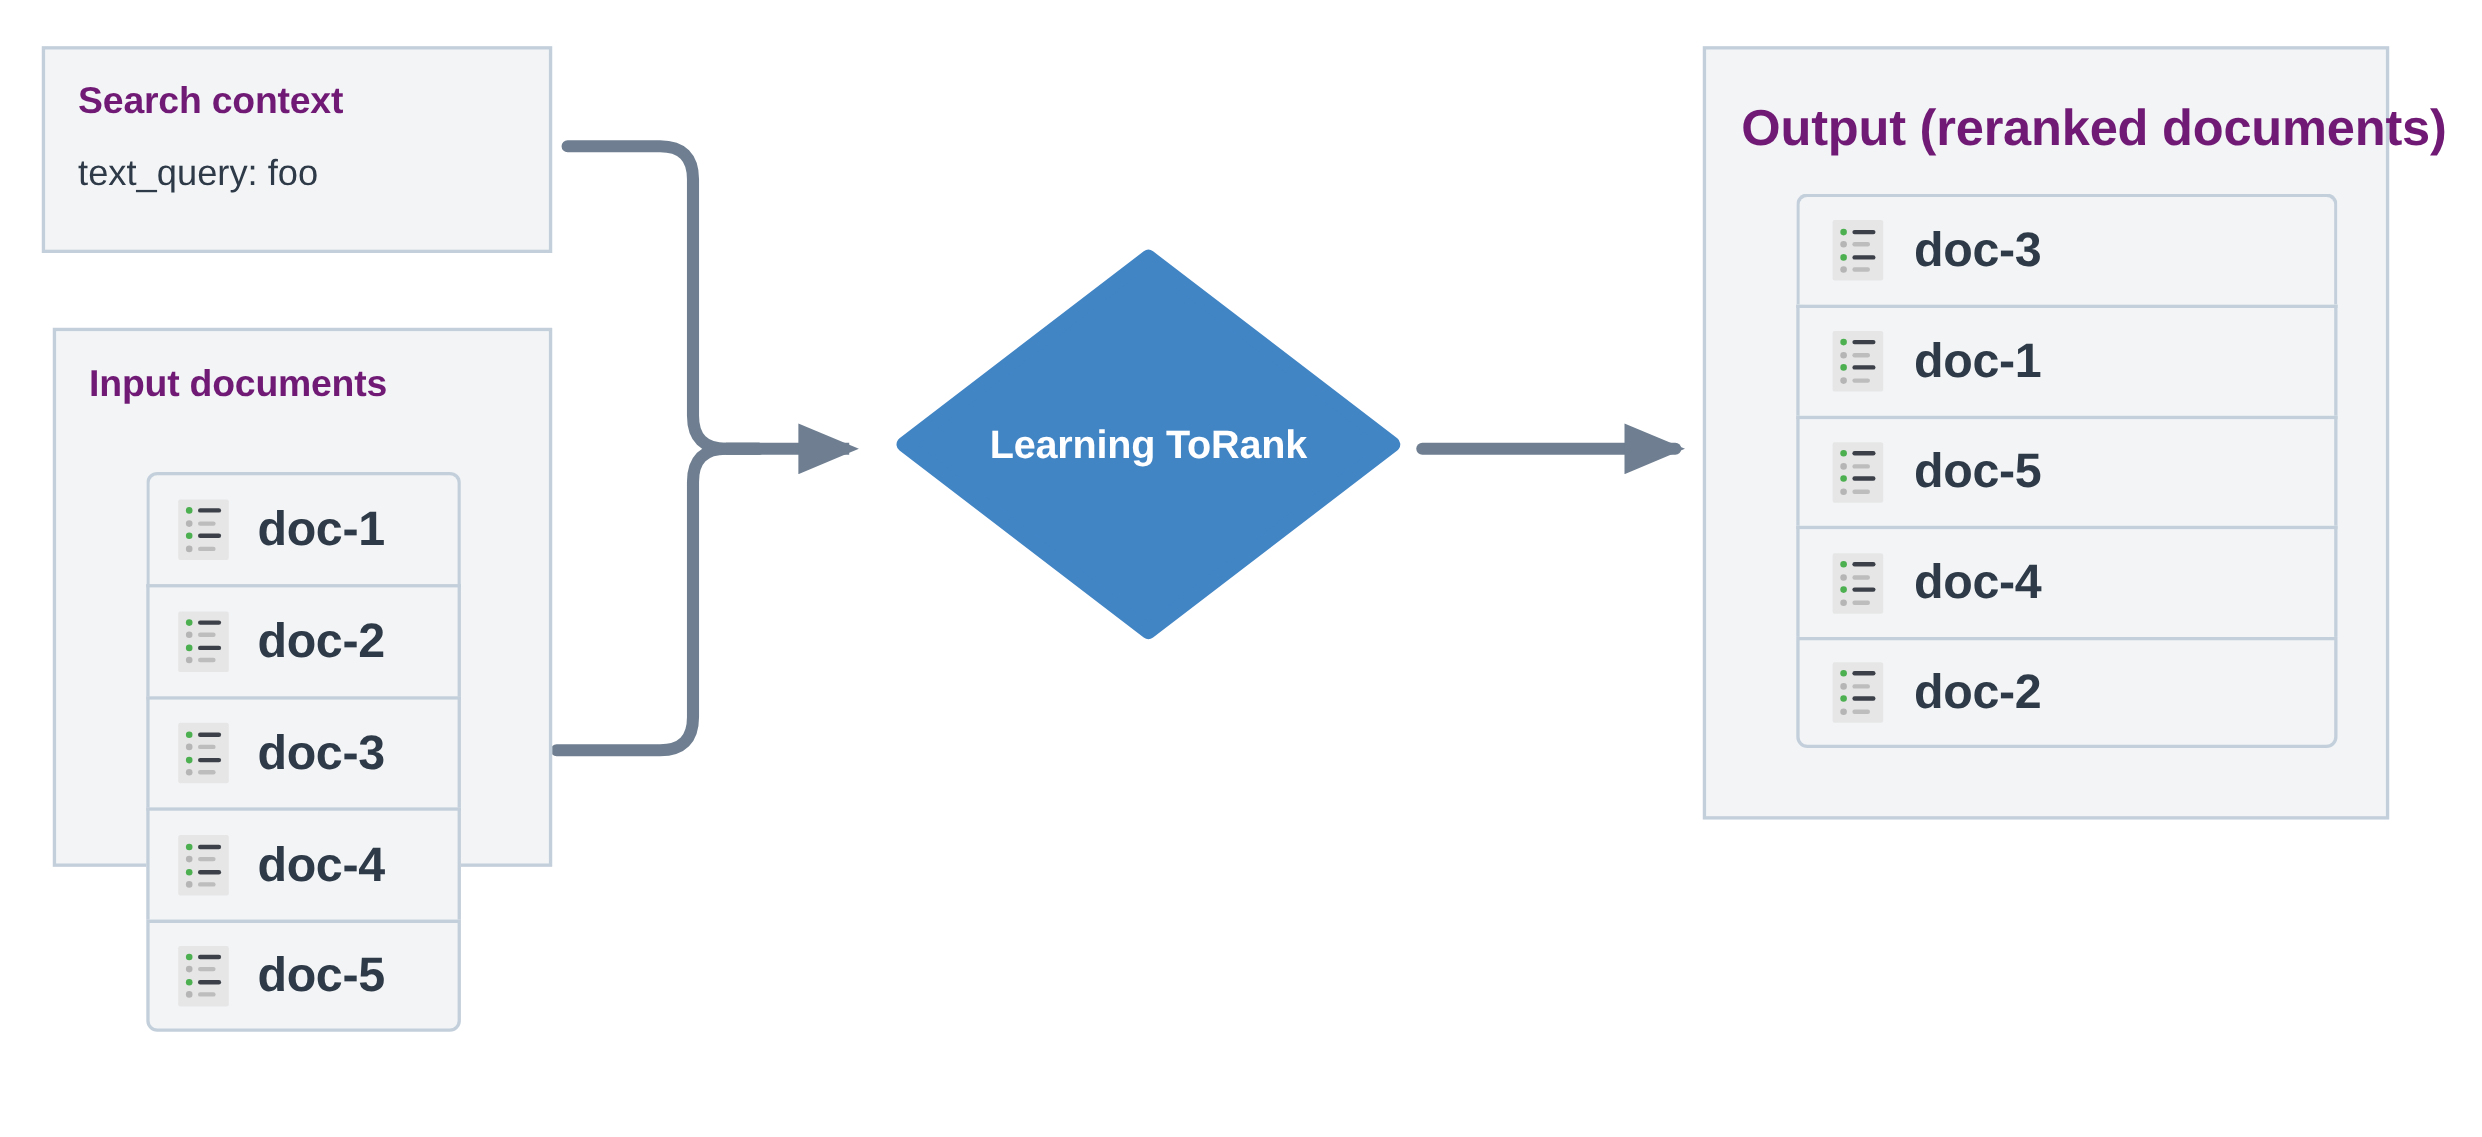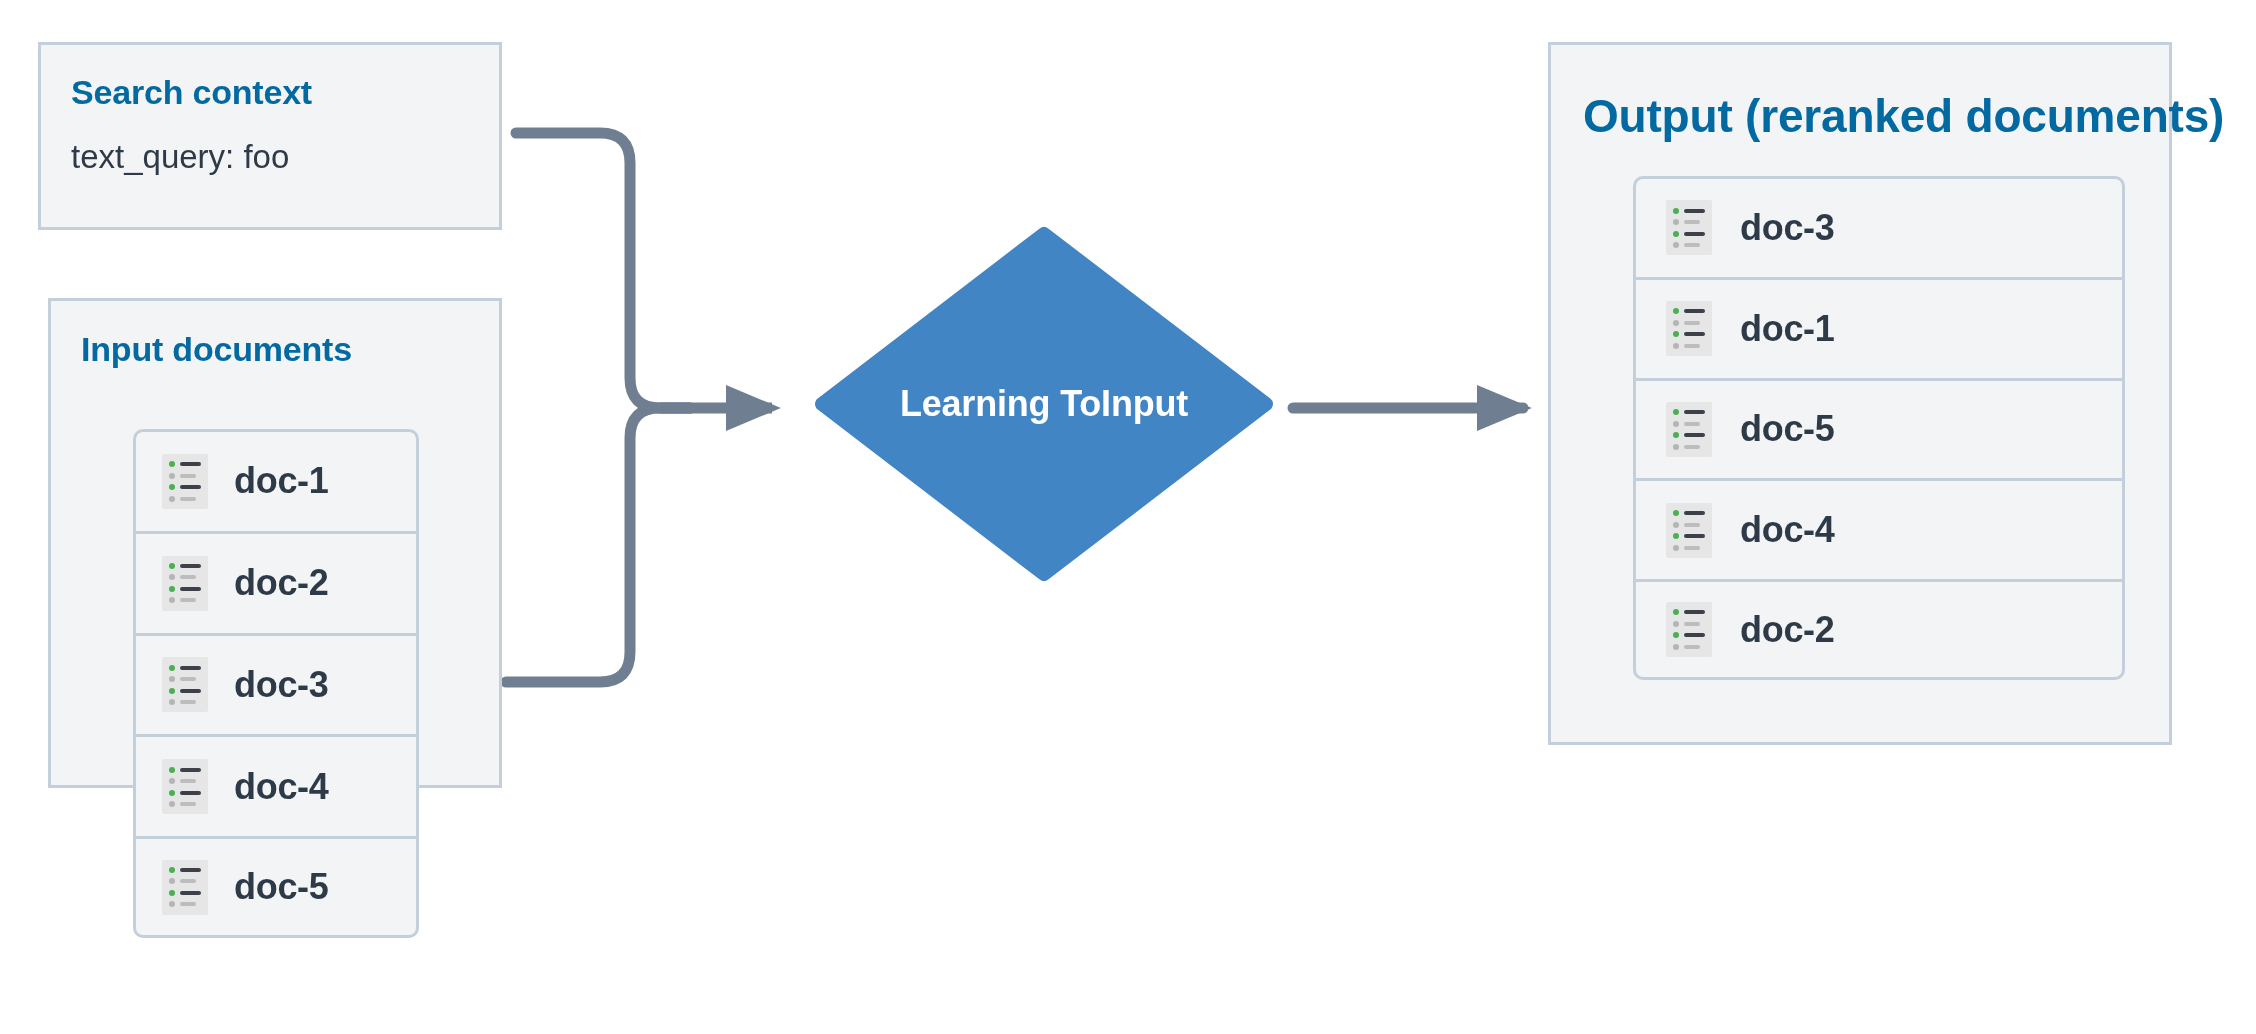--- a/index.html
+++ b/index.html
@@ -22,21 +22,21 @@
   
   .panel {
     position: absolute;
     background: #f2f4f6;
     border: 3px solid #c3cfdb;
     box-sizing: border-box;
   }
   .panel-title {
     position: absolute;
     font-weight: bold;
-    color: #0369a1;
+    color: #701a75;
     letter-spacing: -0.2px;
     white-space: nowrap;
   }
   .panel-sub {
     position: absolute;
     color: #2e3a47;
     white-space: nowrap;
   }
 
   
@@ -153,21 +153,21 @@
   .icon-dot.g { background: #4caf50; }
   .icon-dot.n { background: #b5b5b5; }
   .icon-bar {
     height: 4px;
     border-radius: 2px;
   }
   .icon-bar.dark  { background: #3c4149; width: 22px; }
   .icon-bar.light { background: #bdbdbd; width: 16px; }
 
   .doc-label {
-    font-size: 36px;
+    font-size: 44px;
     font-weight: bold;
     color: #2e3a47;
     margin-left: 26px;
     letter-spacing: -0.3px;
     white-space: nowrap;
   }
   #output-doc-list .doc-label {
     margin-left: 28px;
   }
 
@@ -353,21 +353,21 @@
 
     </div>
   </div>
 
   <div id="ltr-node">
     <svg viewBox="0 0 452 348" xmlns="http://www.w3.org/2000/svg" aria-hidden="true">
       <path d="M 226,4 L 448,174 L 226,344 L 4,174 Z" fill="#4285c5" stroke="#4285c5" stroke-width="14" stroke-linejoin="round"></path>
     </svg>
     <div id="ltr-label">
       <span>Learning To</span>
-      <span>Input</span>
+      <span>Rank</span>
     </div>
   </div>
 
   <div class="panel" id="output-panel">
     <div class="panel-title">Output (reranked documents)</div>
 
     <div class="doc-list" id="output-doc-list">
 
       <div class="doc-row">
         <div class="doc-icon">

